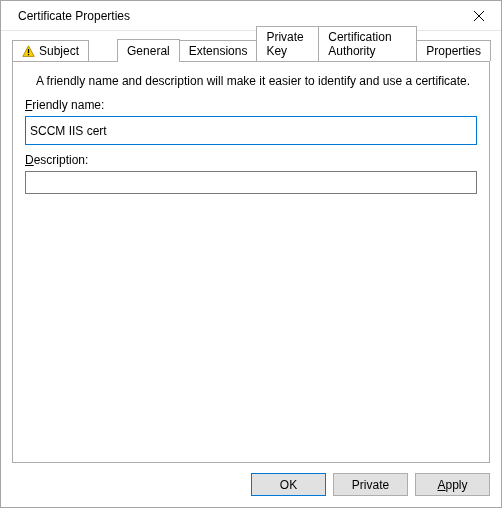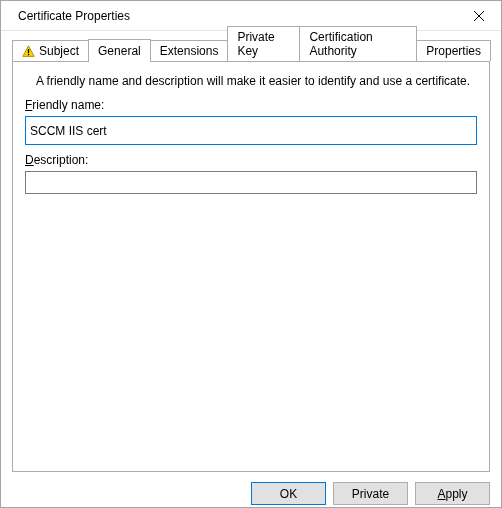--- a/index.html
+++ b/index.html
@@ -60,20 +60,21 @@
     gap: 4px;
     z-index: 1;
     cursor: default;
   }
   .tab.active {
     background: #fff;
     z-index: 3;
     padding-top: 4px;
     padding-bottom: 4px;
     margin-bottom: -1px;
+    margin-left: 29px;
   }
   .tabpanel {
     border: 1px solid #acacac;
     flex: 1;
     padding: 12px 12px;
     position: relative;
     z-index: 2;
   }
   .warn-icon {
     width: 13px;
@@ -100,21 +101,21 @@
     border: 1px solid #7a7a7a;
     padding: 2px 4px;
     font: inherit;
     outline: none;
     resize: none;
   }
   .button-row {
     display: flex;
     justify-content: flex-end;
     gap: 7px;
-    padding: 10px 11px 2px 11px;
+    padding: 10px 11px 11px 11px;
   }
   .btn {
     min-width: 75px;
     height: 23px;
     border: 1px solid #adadad;
     background: #e1e1e1;
     font: inherit;
     padding: 0 14px;
     cursor: default;
   }

